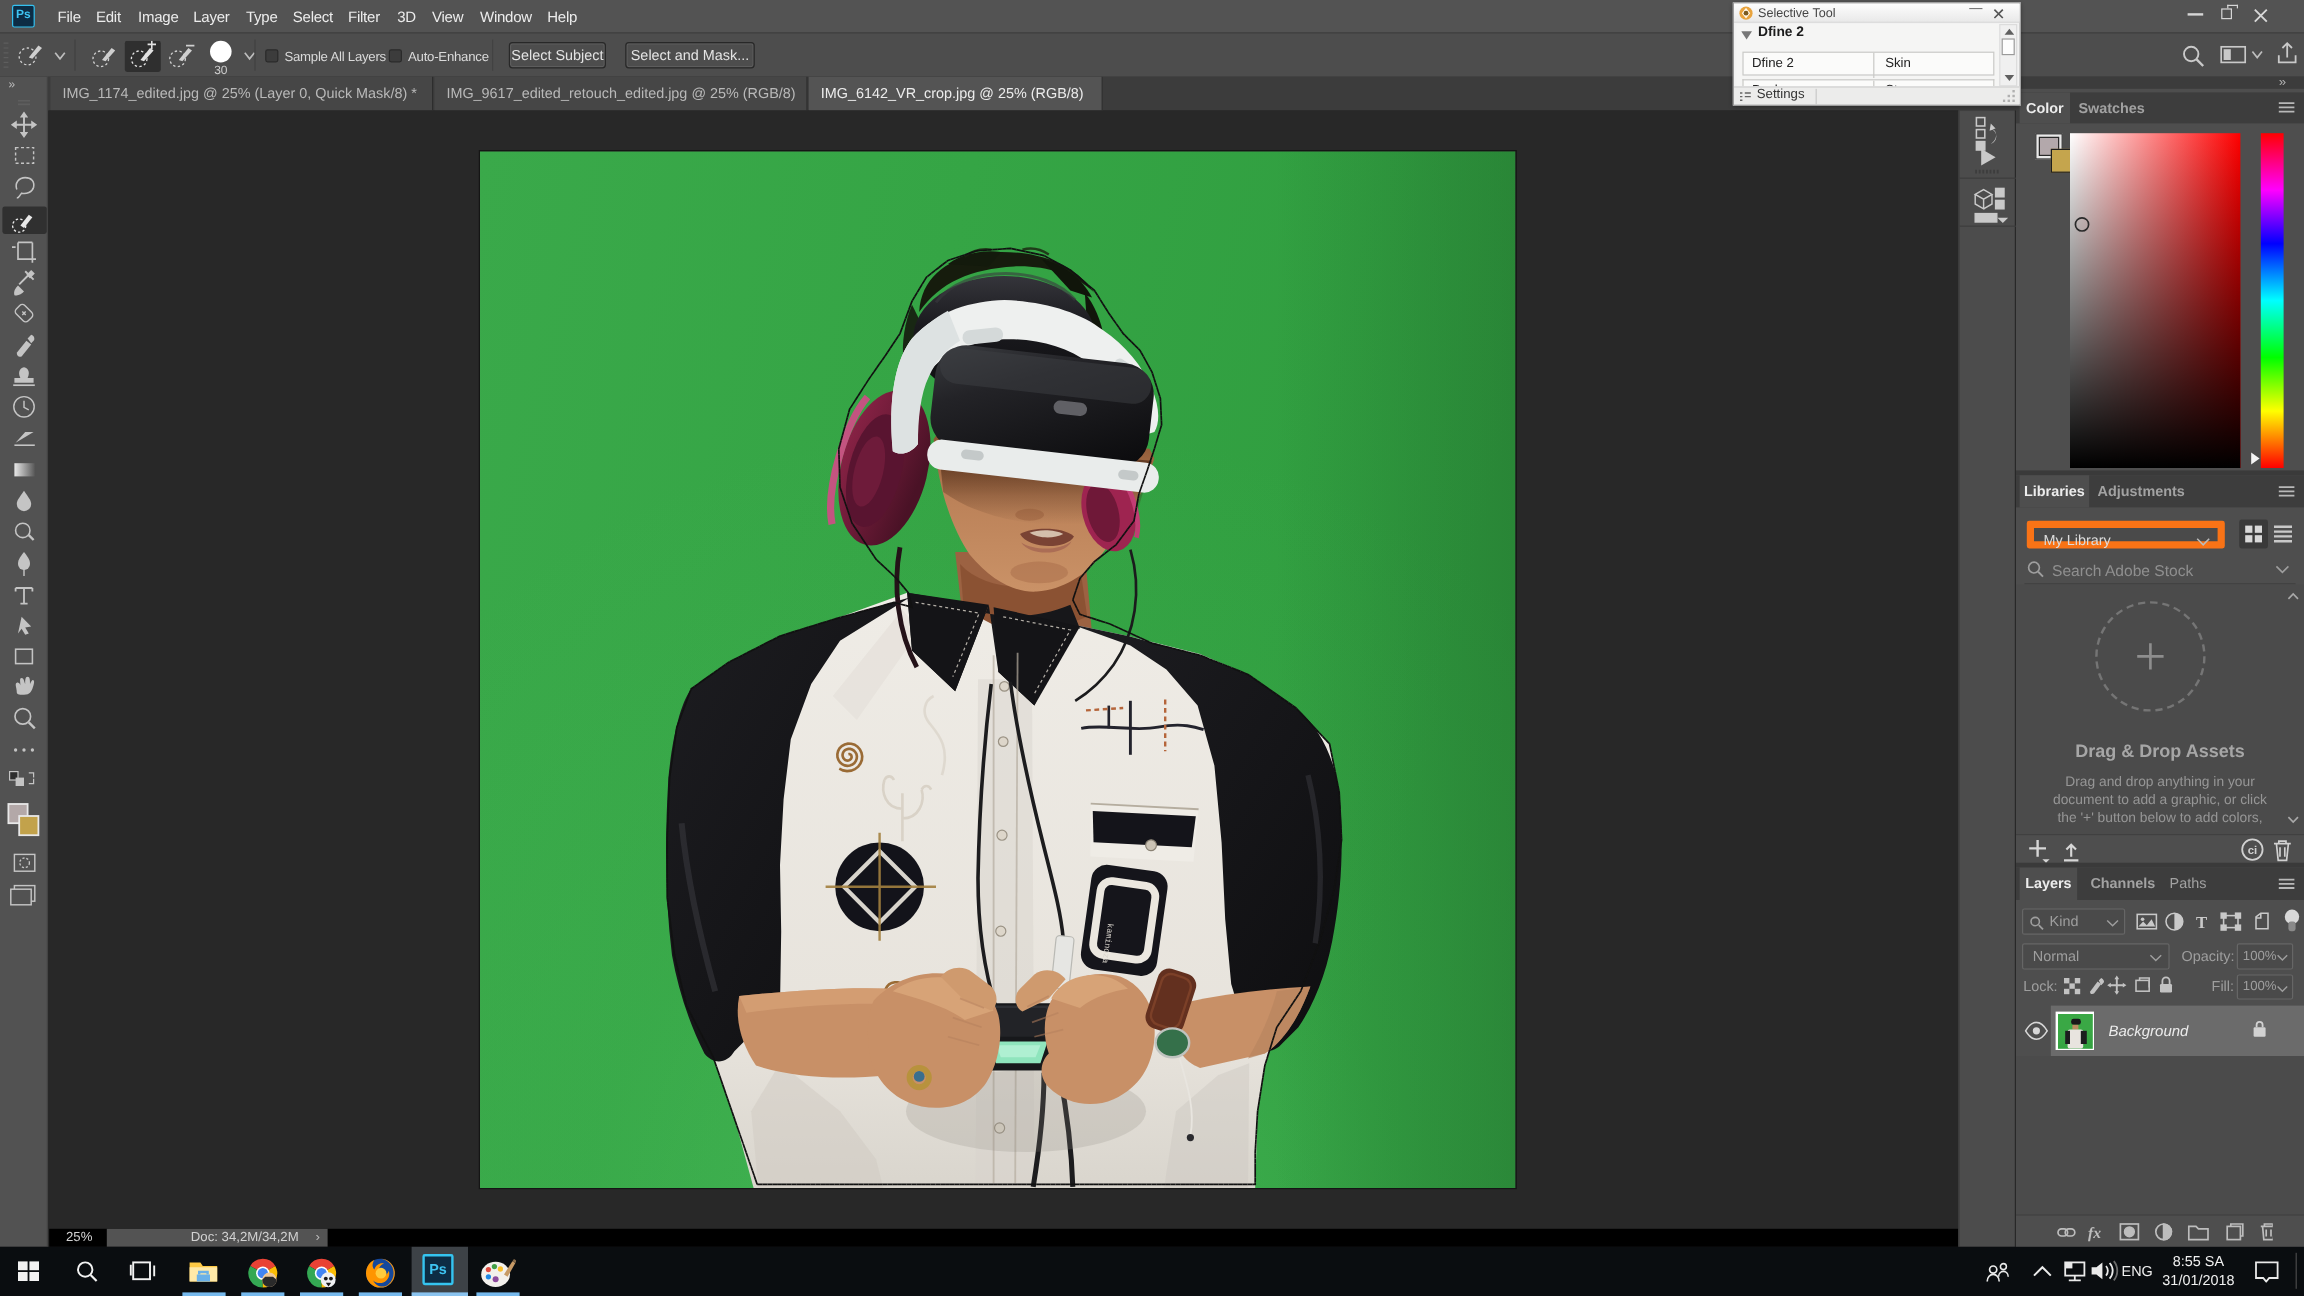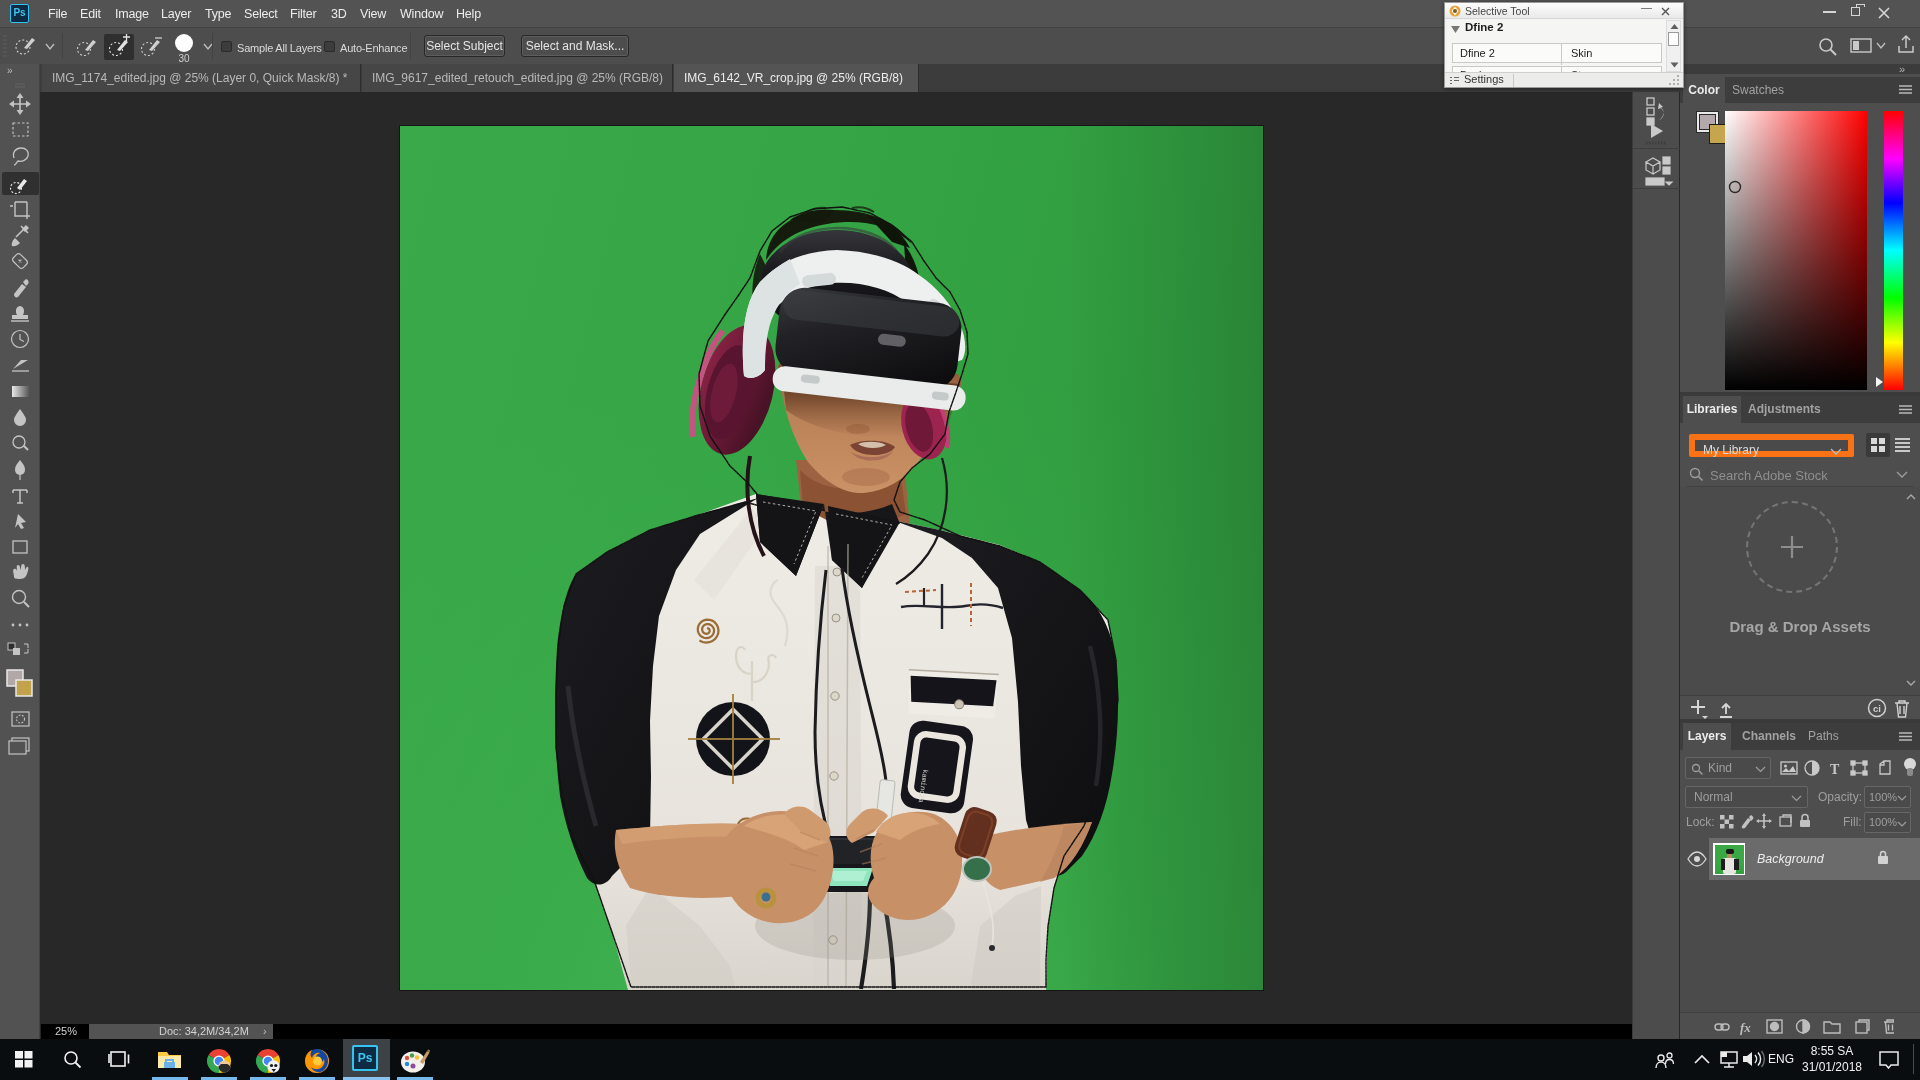--- a/index.html
+++ b/index.html
@@ -456,21 +456,21 @@
     <div class="abs" style="left:0;top:96px;width:47px;height:1px;background:#3e3e3e;"></div>
   </div>
 
   <div class="abs" id="rightpanels" style="left:1680px;top:64px;width:240px;height:975px;background:#4e4e4e;">
 
     <div class="abs" style="left:0;top:0;width:240px;height:10px;background:#3c3c3c;"></div>
     <div class="abs" style="left:219px;top:-1px;color:#b4b4b4;font-size:11px;">»</div>
 
     <div class="abs" style="left:0;top:13px;width:240px;height:26px;background:#3d3d3d;">
       <div class="abs" style="left:3px;top:0;width:42px;height:26px;background:#4e4e4e;color:#ececec;font-size:12px;font-weight:bold;text-align:center;line-height:26px;">Color</div>
-      <div class="abs" style="left:52px;top:0;color:#a2a2a2;font-size:12px;font-weight:normal;line-height:26px;">Swatches</div>
+      <div class="abs" style="left:52px;top:0;color:#a2a2a2;font-size:12px;font-weight:bold;line-height:26px;">Swatches</div>
       <svg class="abs" style="left:218px;top:7px;" width="16" height="12">
           <path d="M1 2h13M1 5.5h13M1 9h13" stroke="#b8b8b8" stroke-width="1.5"></path>
         </svg>
     </div>
     <div class="abs" style="left:0;top:39px;width:240px;height:287px;background:#4e4e4e;">
 
       <div class="abs" style="left:16px;top:8px;width:23px;height:22px;background:#e9e9e9;border:1px solid #2a2a2a;"></div>
         <div class="abs" style="left:19px;top:11px;width:17px;height:16px;background:#b3a8ab;border:1px solid #2a2a2a;"></div>
       <div class="abs" style="left:29px;top:21px;width:21px;height:20px;background:#c5a54d;border:1px solid #1e1e1e;"></div>
 
@@ -521,20 +521,21 @@
           <path d="M1 1l5 5l5-5" fill="none" stroke="#9e9e9e" stroke-width="1.3"></path>
         </svg>
       <div class="abs" style="left:7px;top:63px;width:226px;height:1px;background:#404040;"></div>
 
       <div class="abs" style="left:0;top:64px;width:240px;height:208px;background:#4b4b4b;">
         <div class="abs" style="left:66px;top:14px;width:92px;height:92px;border:2px dashed #757575;border-radius:50%;"></div>
         <svg class="abs" style="left:99px;top:47px;" width="26" height="26">
             <path d="M13 2v22M2 13h22" stroke="#8e8e8e" stroke-width="2.2"></path>
           </svg>
         <div class="abs" style="left:0;top:131px;width:240px;text-align:center;color:#a6a6a6;font-size:15px;font-weight:bold;">Drag &amp; Drop Assets</div>
+        <div class="abs" style="left:0;top:158px;width:240px;text-align:center;color:#969696;font-size:11.5px;line-height:15px;">Drag and drop anything in your<br>document to add a graphic, or click<br>the '+' button below to add colors,</div>
 
         <svg class="abs" style="left:225px;top:4px;" width="12" height="200">
           <path d="M2 8l4-4l4 4" fill="none" stroke="#a8a8a8" stroke-width="1.4"></path>
           <path d="M2 190l4 4l4-4" fill="none" stroke="#a8a8a8" stroke-width="1.4"></path>
         </svg>
       </div>
 
       <div class="abs" style="left:0;top:272px;width:240px;height:24px;background:#4e4e4e;border-top:1px solid #404040;">
         <svg class="abs" style="left:10px;top:2px;" width="220" height="22">
           <path d="M8 2v14M1 9h14" stroke="#d6d6d6" stroke-width="2"></path>

